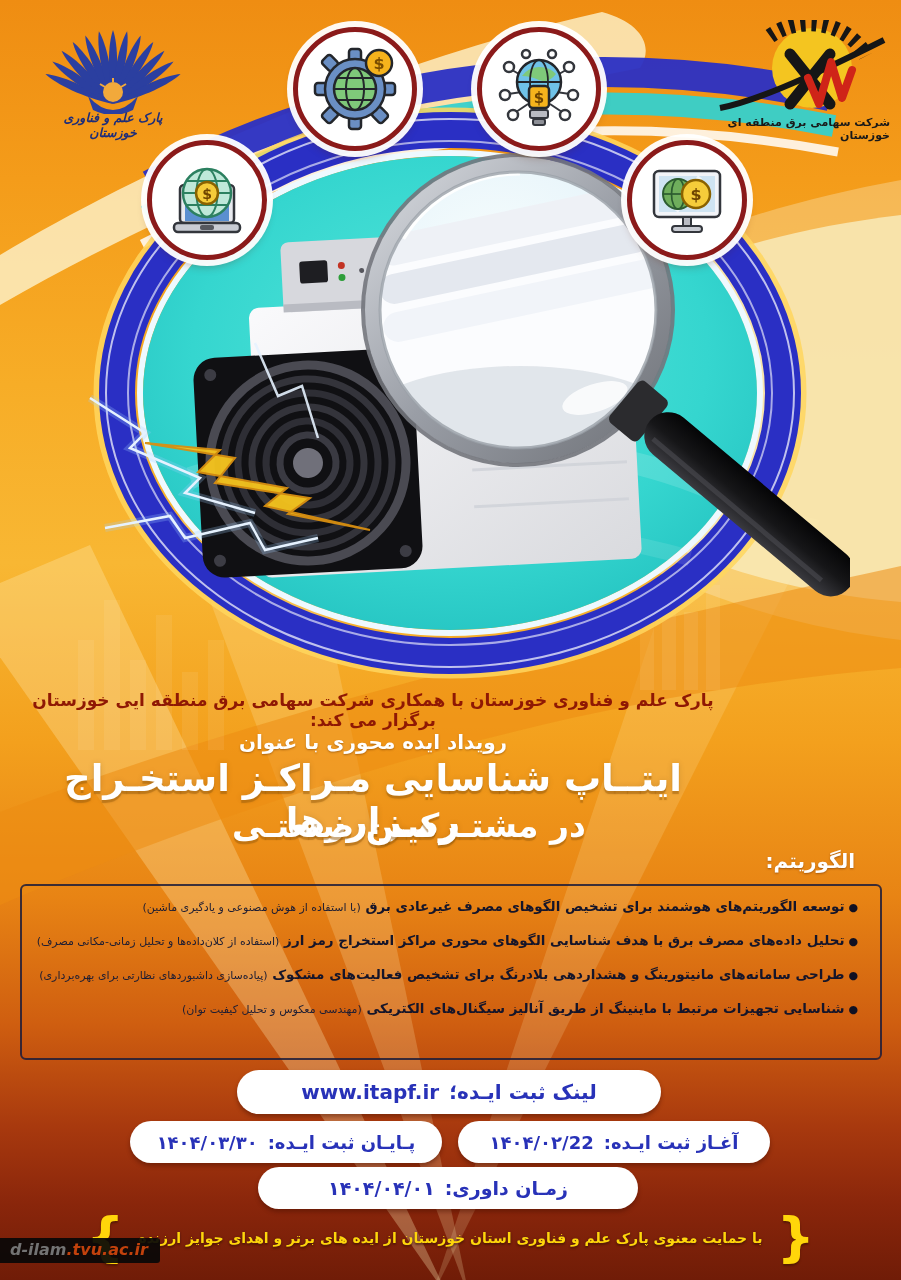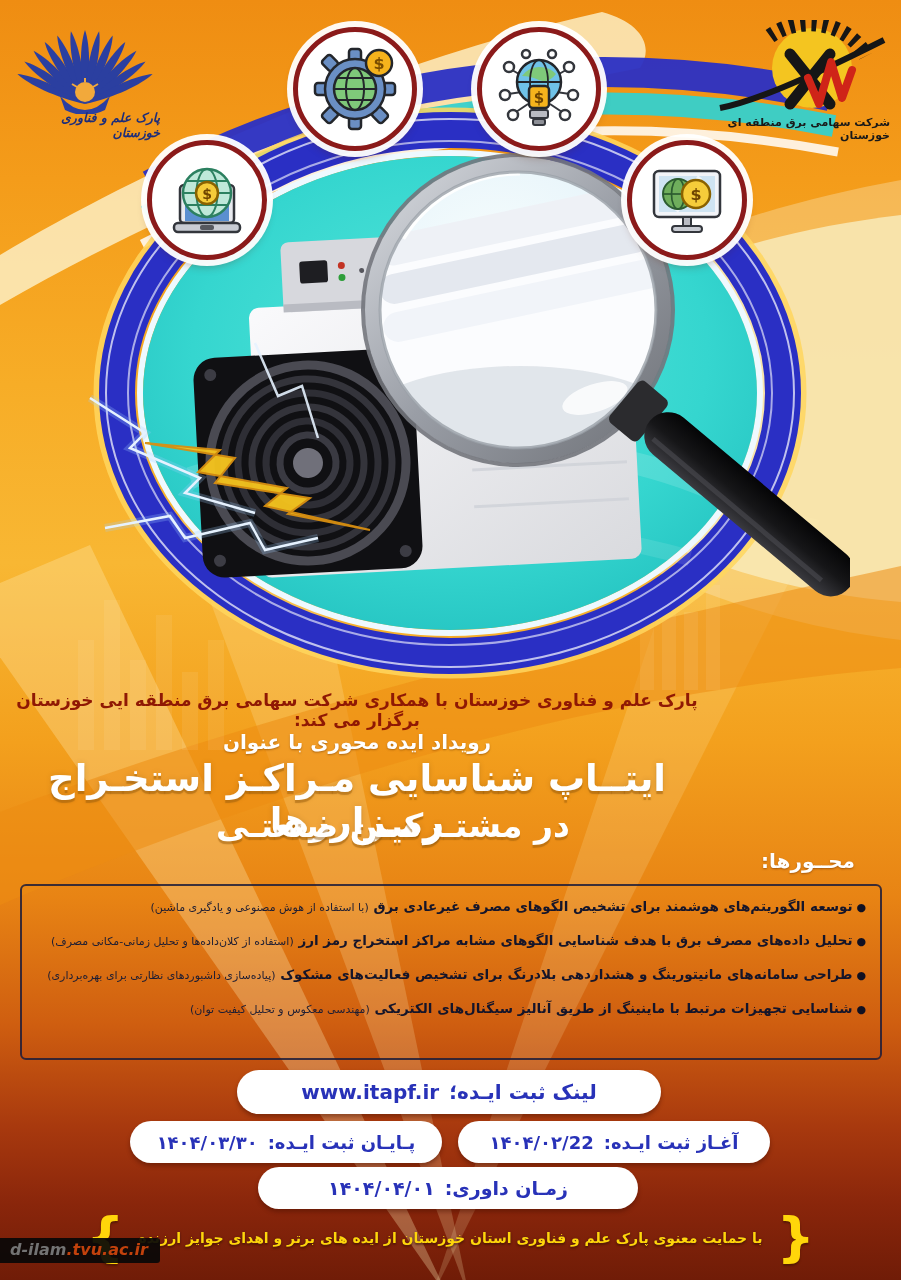--- a/index.html
+++ b/index.html
@@ -13,31 +13,31 @@
   }
   .abs{position:absolute;}
   svg{display:block;}
   
   .badge{
     position:absolute;border-radius:50%;background:#fff;
     border:5px solid #8b1a1a;box-shadow:0 0 0 6px rgba(255,255,255,.95),0 6px 10px rgba(90,30,0,.35);
     display:flex;align-items:center;justify-content:center;z-index:6;
   }
   
-  .txt{position:absolute;left:0;width:714px;text-align:center;direction:rtl;}
+  .txt{position:absolute;left:16px;width:714px;text-align:center;direction:rtl;}
   .intro{top:690px;font-size:17px;font-weight:700;color:#8f1804;}
   .subtitle{top:730px;font-size:20px;font-weight:800;color:#ffffff;text-shadow:0 1px 2px rgba(120,60,0,.55);}
   .title1{top:757px;font-size:37px;font-weight:900;color:#ffffff;text-shadow:0 3px 1px rgba(150,90,10,.5),0 0 6px rgba(0,0,0,.12);}
   .title2{top:806px;font-size:33px;font-weight:900;color:#ffffff;text-shadow:0 3px 1px rgba(150,90,10,.5);padding-left:36px;}
   .topics-label{top:849px;left:auto;right:46px;width:auto;font-size:20px;font-weight:800;color:#ffffff;text-shadow:0 1px 2px rgba(100,40,0,.5);}
   .topics-box{
     position:absolute;left:20px;top:884px;width:858px;height:172px;
     border:2px solid rgba(28,28,58,.85);border-radius:6px;direction:rtl;z-index:4;
   }
-  .topics-box ul{list-style:none;margin:4px 0 0 0;padding:0 14px;}
+  .topics-box ul{list-style:none;margin:4px 8px 0 0;padding:0 14px;}
   .topics-box li{
     line-height:33px;white-space:nowrap;text-align:right;color:#15152a;
     font-size:13.5px;font-weight:800;
   }
   .topics-box li::before{content:"● ";font-size:11px;color:#101022;}
   .topics-box li .note{font-size:11px;font-weight:400;color:#1d1d33;}
   
   .pill{
     position:absolute;background:#ffffff;border-radius:22px;z-index:5;
     display:flex;align-items:center;justify-content:center;direction:rtl;
@@ -59,21 +59,21 @@
   .footer .ftxt{font-size:14px;font-weight:800;max-width:660px;text-shadow:0 2px 2px rgba(60,20,0,.55),0 0 2px rgba(40,20,60,.5);}
   
   .watermark{
     position:absolute;left:0;top:1238px;z-index:7;background:rgba(8,8,8,.92);
     padding:2px 12px 4px 10px;font-style:italic;font-weight:700;font-size:16px;
     border-radius:0 3px 3px 0;
   }
   .watermark .w1{color:#737373;}
   .watermark .w2{color:#c2410c;}
   
-  .park-logo{left:10px;top:18px;width:150px;z-index:6;}
+  .park-logo{left:38px;top:18px;width:150px;z-index:6;text-align:center;}
   .park-logo .lname{direction:rtl;font-size:12.5px;font-weight:800;font-style:italic;color:#1d2d7a;margin-top:-4px;}
   .power-logo{left:712px;top:20px;width:178px;z-index:6;}
   .power-logo .lname{direction:rtl;font-size:11px;font-weight:800;color:#191919;margin-top:0px;}
 </style>
 </head>
 <body>
 
 <div class="poster">
 
   <svg class="abs" style="left:0;top:0;z-index:1" width="901" height="1280" viewBox="0 0 901 1280">
@@ -336,26 +336,26 @@
       <text x="50" y="41" text-anchor="middle" font-size="16" font-weight="bold" fill="#6e4400">$</text>
       <rect x="37" y="58" width="8" height="9" fill="#b9bbc2" stroke="#33363c" stroke-width="2"></rect>
       <rect x="26" y="67" width="30" height="6" rx="3" fill="#c9ccd3" stroke="#33363c" stroke-width="2"></rect>
     </svg>
   </div>
 
   <div class="txt intro" style="z-index:4">پارک علم و فناوری خوزستان با همکاری شرکت سهامی برق منطقه ایی خوزستان برگزار می کند:</div>
   <div class="txt title1" style="z-index:4">ایتــاپ شناسایی مـراکـز استخـراج رمـزارزها</div>
   <div class="txt subtitle" style="z-index:4">رویداد ایده محوری با عنوان</div>
   <div class="txt title2" style="z-index:4">در مشتـرکیـن صنعتـی</div>
-  <div class="txt topics-label" style="z-index:4">محــورها:</div>
+  <div class="txt topics-label" style="z-index:4">الگوریتم:</div>
 
   <div class="topics-box">
     <ul>
       <li><span>توسعه الگوریتم‌های هوشمند برای تشخیص الگوهای مصرف غیرعادی برق </span><span class="note">(با استفاده از هوش مصنوعی و یادگیری ماشین)</span></li>
-      <li><span>تحلیل داده‌های مصرف برق با هدف شناسایی الگوهای مشابه مراکز استخراج رمز ارز </span><span class="note">(استفاده از کلان‌داده‌ها و تحلیل زمانی-مکانی مصرف)</span></li>
+      <li><span>تحلیل داده‌های مصرف برق با هدف شناسایی الگوهای محوری مراکز استخراج رمز ارز </span><span class="note">(استفاده از کلان‌داده‌ها و تحلیل زمانی-مکانی مصرف)</span></li>
       <li><span>طراحی سامانه‌های مانیتورینگ و هشداردهی بلادرنگ برای تشخیص فعالیت‌های مشکوک </span><span class="note">(پیاده‌سازی داشبوردهای نظارتی برای بهره‌برداری)</span></li>
       <li><span>شناسایی تجهیزات مرتبط با ماینینگ از طریق آنالیز سیگنال‌های الکتریکی </span><span class="note">(مهندسی معکوس و تحلیل کیفیت توان)</span></li>
     </ul>
   </div>
 
   <div class="pill pill-link">
     <span>لینک ثبت ایـده؛</span>
     <span class="gap"></span>
     <span style="direction:ltr">www.itapf.ir</span>
   </div>

